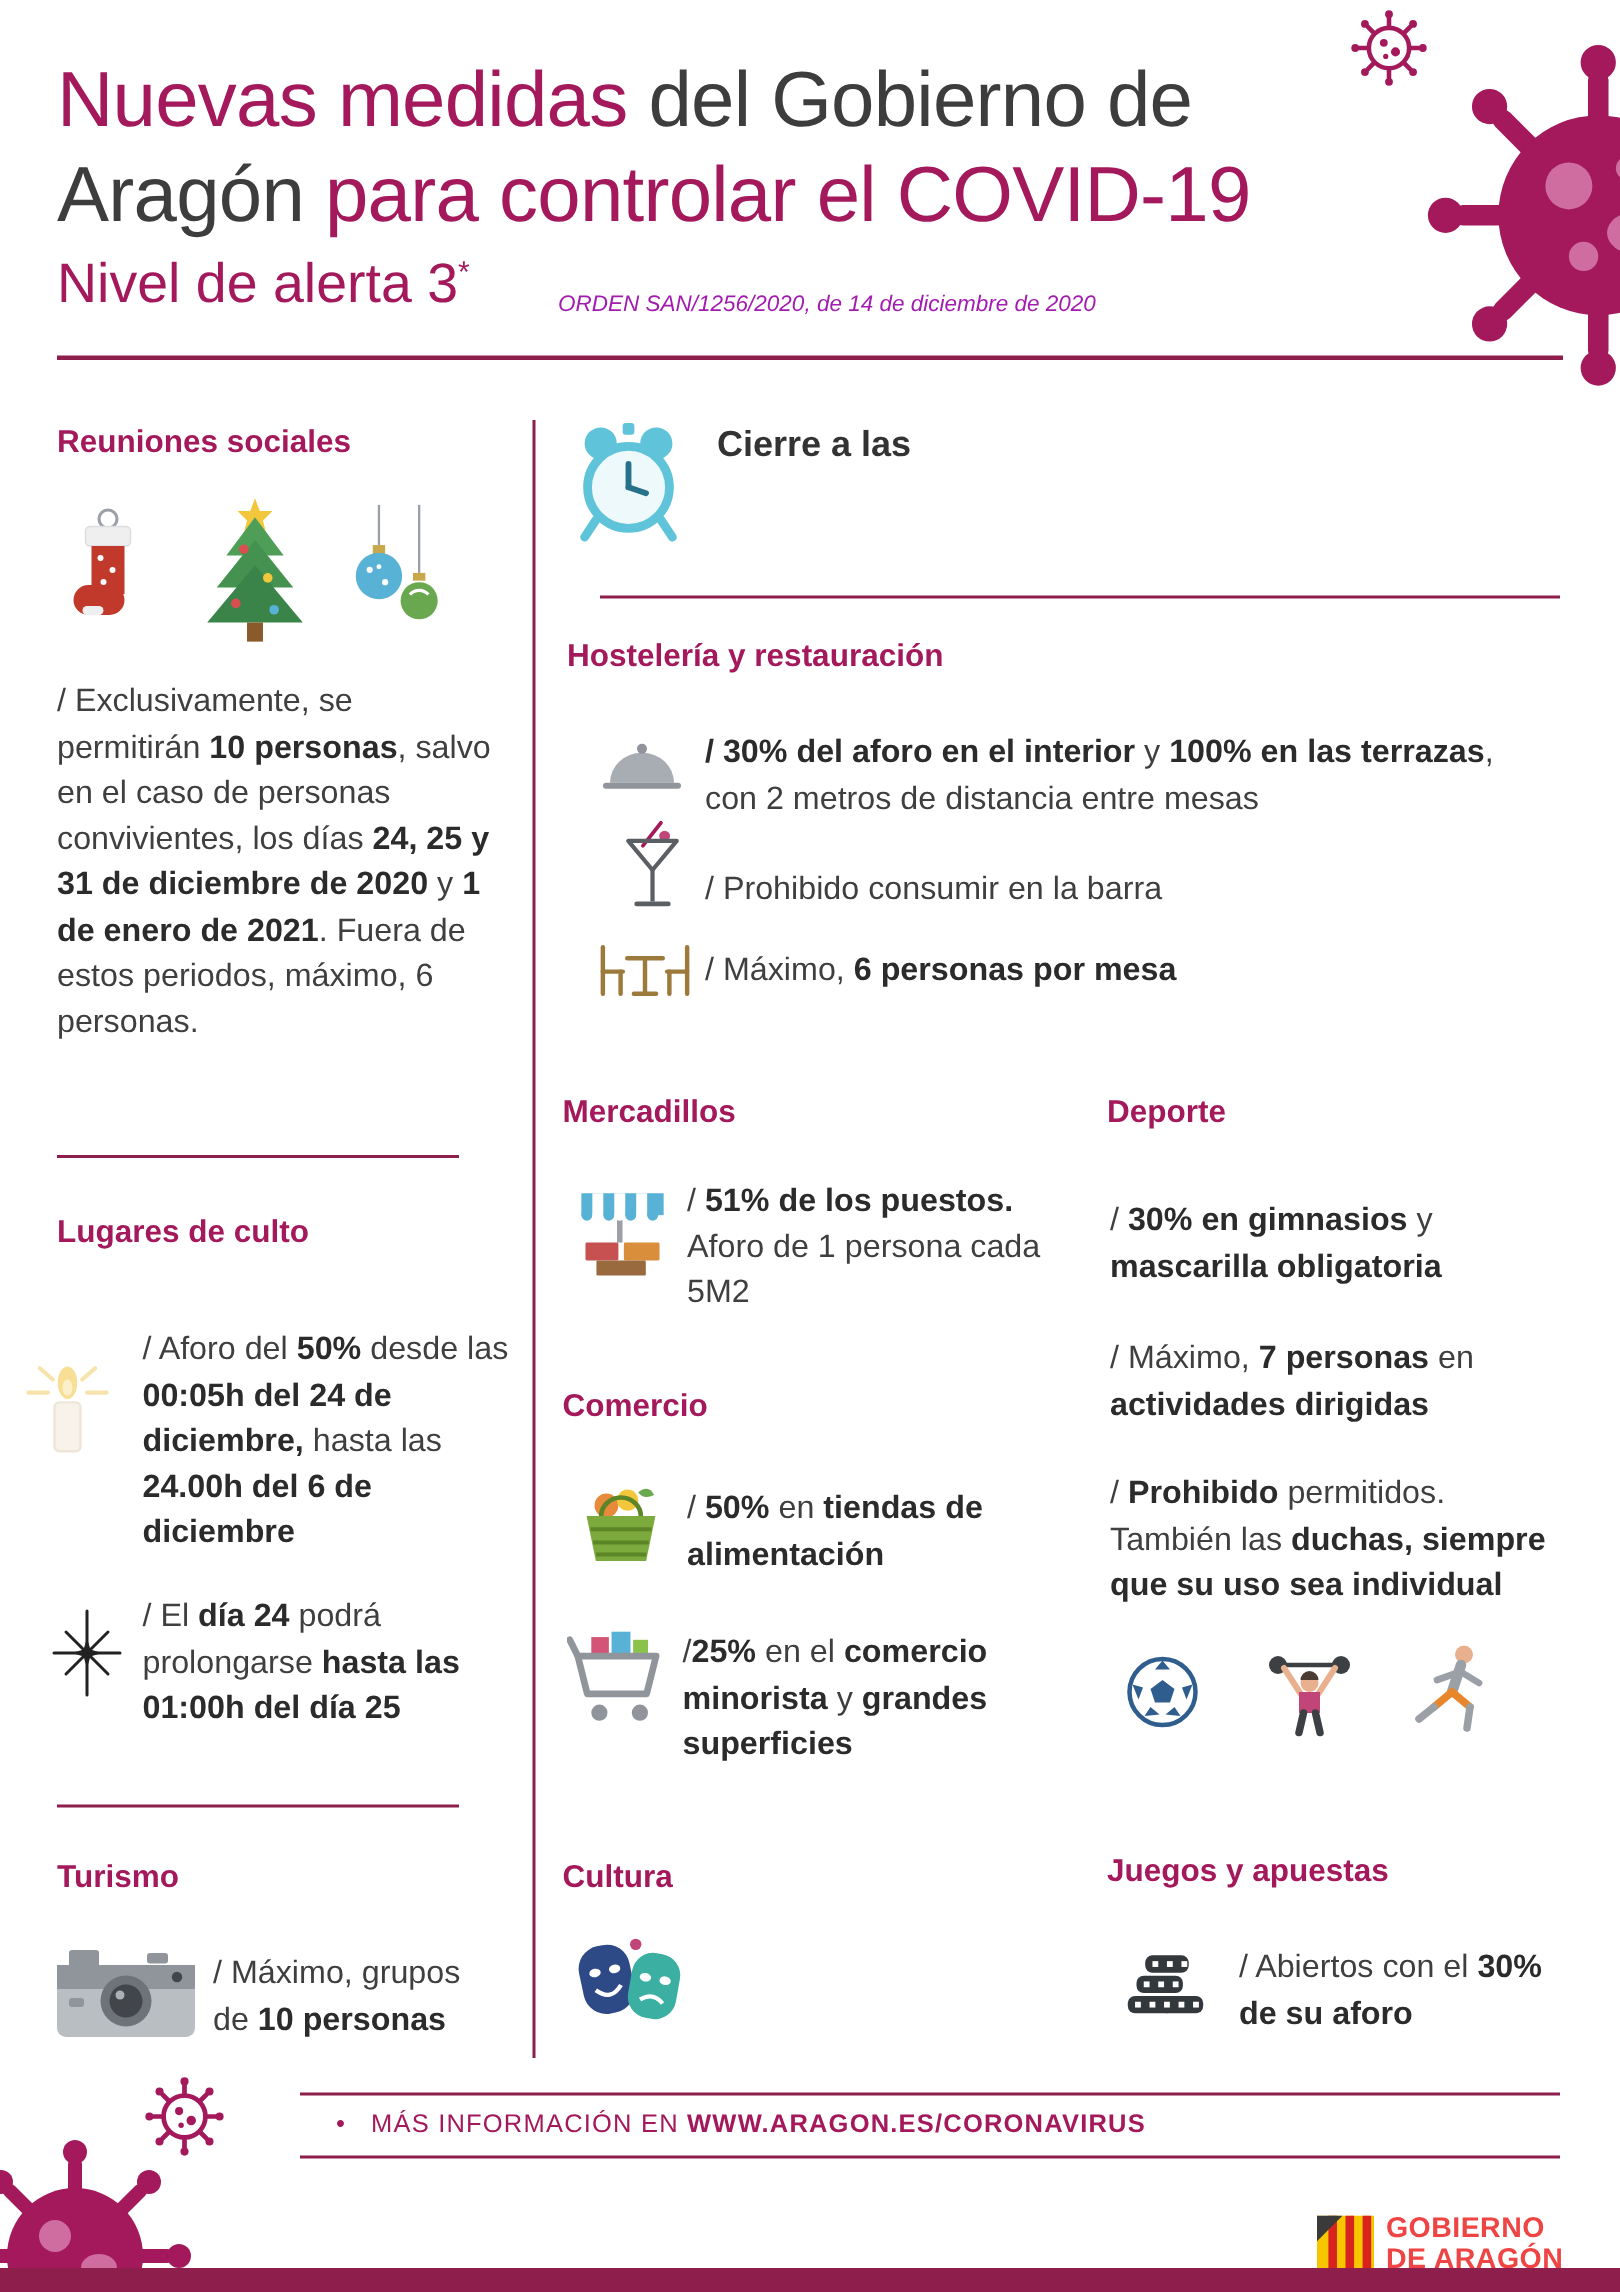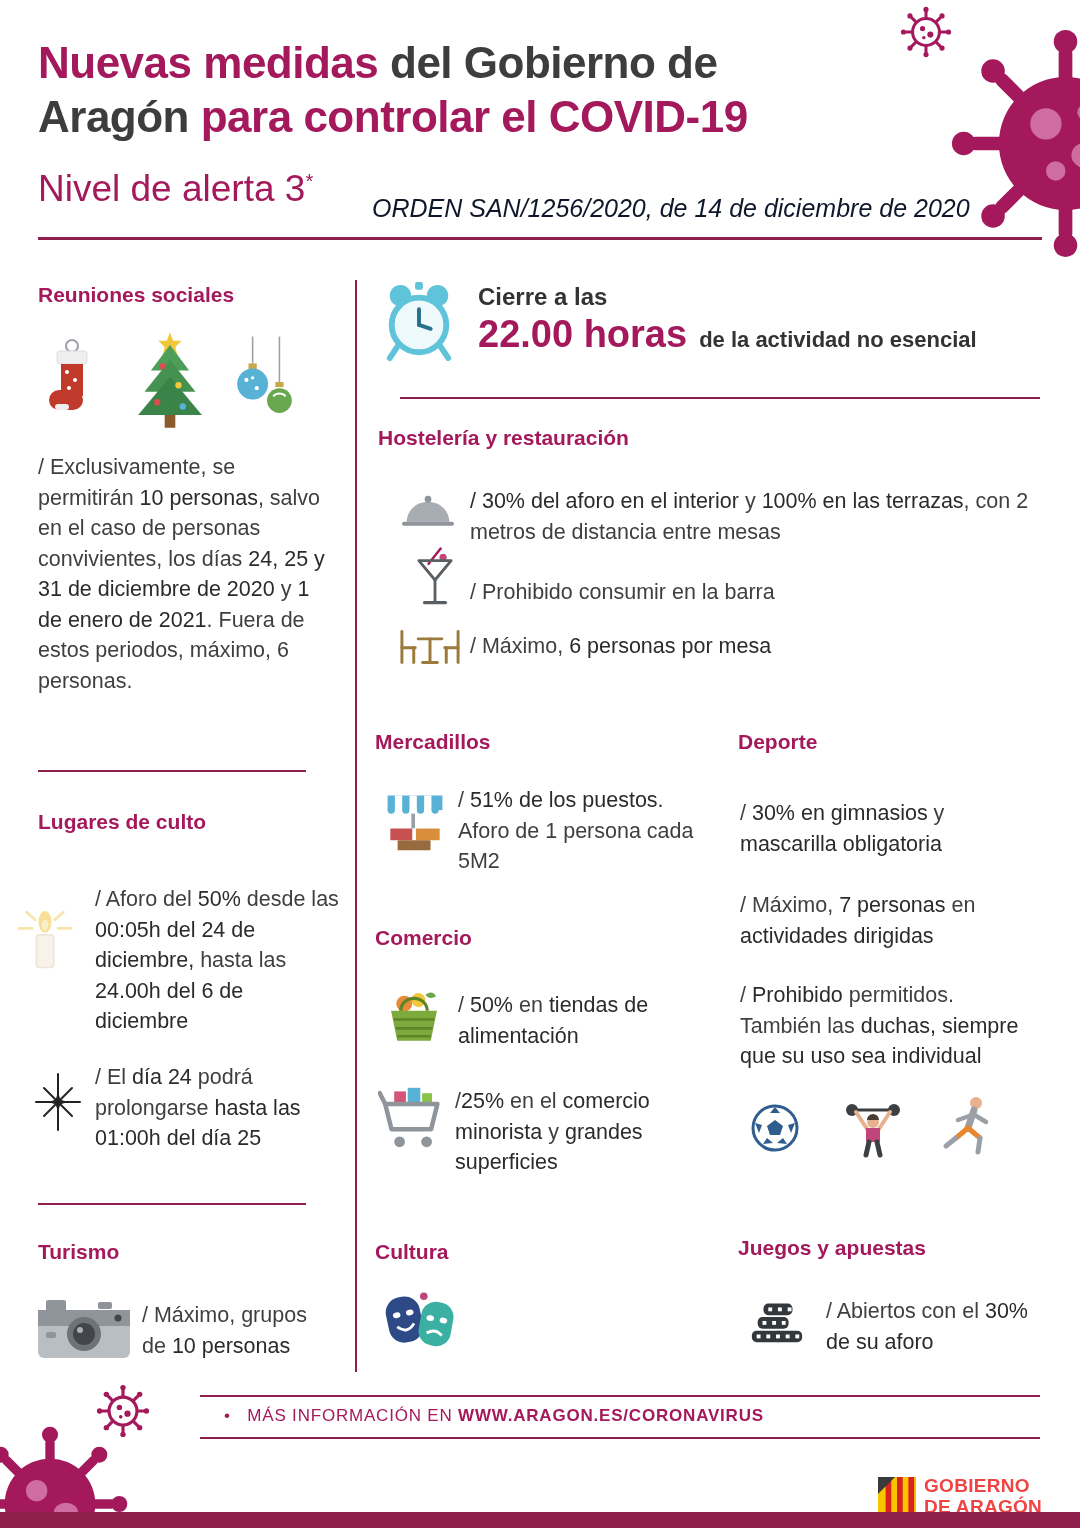--- a/index.html
+++ b/index.html
@@ -1,27 +1,27 @@
 <!DOCTYPE html>
 <html style="--accent: #a3195b; --rule: #8e1f4d; --text: #3f3f3f; --text-strong: #2b2b2b; --bar: #8e1f4d;"><head>
 <meta charset="utf-8">
 <style>
 :root{ --accent:#a3195b; --rule:#8e1f4d; --text:#3f3f3f; --text-strong:#2b2b2b; --bar:#8e1f4d; }
 *{margin:0;padding:0;box-sizing:border-box}
 body{font-family:"Liberation Sans",sans-serif;background:#fff;color:var(--text)}
 .page{position:relative;width:1080px;height:1528px;background:#fff;overflow:hidden}
 .abs{position:absolute}
-.h1{font-size:44px;font-weight:700;line-height:1.22;color:#3d3d3d;letter-spacing:-0.5px}
+.h1{font-size:52px;font-weight:400;line-height:1.22;color:#3d3d3d;letter-spacing:-0.5px}
 .h1 .accent{color:var(--accent)}
 .alert{font-size:37px;font-weight:400;color:var(--accent)}
 .alert sup{font-size:20px}
-.order{font-size:25px;font-style:italic;color:#0f172a}
+.order{font-size:15px;font-style:italic;color:#a21caf}
 .h2{font-size:21px;font-weight:700;color:var(--accent)}
 .txt{font-size:21.5px;line-height:1.42;color:var(--text)}
-.txt .b,.b{font-weight:400;color:var(--text-strong)}
+.txt .b,.b{font-weight:700;color:var(--text-strong)}
 .hline{background:var(--rule);height:2px}
 .vline{background:var(--rule);width:2px}
 .closure-intro{font-size:24px;font-weight:700;color:#333}
 .closure-row{display:flex;align-items:baseline;gap:12px;margin-top:2px}
 .closure-time{font-size:38px;font-weight:700;color:var(--accent)}
 .closure-suffix{font-size:22px;font-weight:700;color:#333}
 .info{font-size:17px;letter-spacing:0.8px;color:var(--accent)}
 .info .b-url{font-weight:700;color:var(--accent)}
 .logo-text{font-size:19px;font-weight:700;line-height:1.1;color:#ef4444;letter-spacing:0.3px}
 .bottom-bar{background:var(--bar)}
@@ -209,24 +209,20 @@
       </g>
       <line x1="18" y1="68" x2="10" y2="80" stroke="#5fc4da" stroke-width="6" stroke-linecap="round"></line>
       <line x1="62" y1="68" x2="70" y2="80" stroke="#5fc4da" stroke-width="6" stroke-linecap="round"></line>
       <circle cx="40" cy="46" r="28" fill="#eef9fb" stroke="#5fc4da" stroke-width="6"></circle>
       <line x1="40" y1="46" x2="40" y2="30" stroke="#27728a" stroke-width="4" stroke-linecap="round"></line>
       <line x1="40" y1="46" x2="52" y2="50" stroke="#27728a" stroke-width="4" stroke-linecap="round"></line>
     </svg>
   </div>
   <div class="abs" style="left:478px;top:283px;width:570px">
     <div class="closure-intro">Cierre a las</div>
-    <div class="closure-row">
-      <span class="closure-time">22.00 horas</span>
-      <span class="closure-suffix">de la actividad no esencial</span>
-    </div>
   </div>
 
   <div class="abs hline" style="left:400px;top:397px;width:640px"></div>
 
   <h2 class="abs h2" style="left:378px;top:426px">Hostelería y restauración</h2>
   <div class="abs" style="left:398px;top:490px;width:60px;height:45px">
     <svg viewBox="0 0 90 64">
       <path d="M13,46 a32,30 0 0 1 64,0 z" fill="#a7adb3"></path>
       <circle cx="45" cy="12" r="5" fill="#8f959b"></circle>
       <rect x="6" y="46" width="78" height="6" rx="3" fill="#8f959b"></rect>

